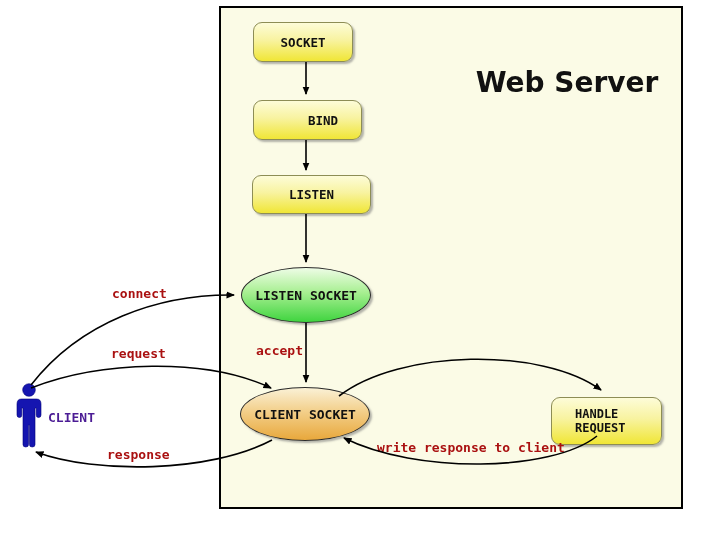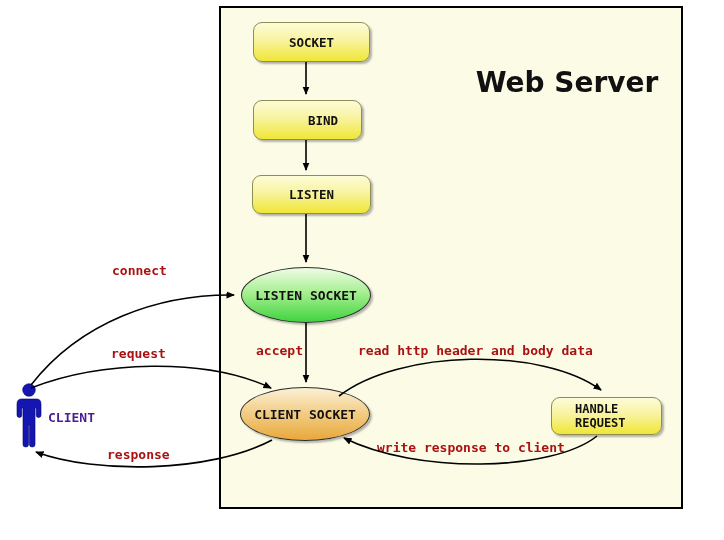--- a/index.html
+++ b/index.html
@@ -42,51 +42,50 @@
   svg.overlay{position:absolute;left:0;top:0;pointer-events:none;}
 </style>
 </head>
 <body>
 
 <div class="stage">
 
   <div class="server-box"></div>
   <div class="diagram-title">Web Server</div>
 
-  <div class="pbox" style="left:253px;top:22px;width:117px;height:40px;text-align:center;">
+  <div class="pbox" style="left:253px;top:22px;width:100px;height:40px;text-align:center;">
     <span>SOCKET</span>
   </div>
   <div class="pbox" style="left:253px;top:100px;width:109px;height:40px;padding-left:31px;">
     <span>BIND</span>
   </div>
   <div class="pbox" style="left:252px;top:175px;width:119px;height:39px;">
     <span>LISTEN</span>
   </div>
-  <div class="pbox" style="left:551px;top:397px;width:111px;height:38px;font-size:12px;padding-left:23px;">
+  <div class="pbox" style="left:551px;top:397px;width:111px;height:48px;font-size:12px;padding-left:23px;">
     <span>HANDLE REQUEST</span>
   </div>
 
   <div class="ellipse green" style="left:241px;top:267px;width:130px;height:56px;">
     <span>LISTEN SOCKET</span>
   </div>
   <div class="ellipse orange" style="left:240px;top:387px;width:130px;height:54px;">
     <span>CLIENT SOCKET</span>
   </div>
 
   <svg class="actor-icon" width="30" height="66" viewBox="0 0 30 66">
     <circle cx="14" cy="7" r="6.3" fill="#1515b0" stroke="#00007a" stroke-width="0.6"></circle>
     <path d="M6.5 16 h15 q4.5 0 4.5 5 v11 q0 2.5 -2.5 2.5 q-2.3 0 -2.3 -2.5 v-7 h-1.2 v36.5 q0 2.5 -2.8 2.5 q-2.7 0 -2.7 -2.5 V42 h-1 v19.5 q0 2.5 -2.7 2.5 q-2.8 0 -2.8 -2.5 V25 h-1.2 v7 q0 2.5 -2.3 2.5 q-2.5 0 -2.5 -2.5 V21 q0 -5 4.5 -5 z" fill="#1515b0" stroke="#00007a" stroke-width="0.6"></path>
   </svg>
   <div class="actor-label">CLIENT</div>
 
-  <div class="edge-label" style="left:112px;top:263px;">connect</div>
+  <div class="edge-label" style="left:112px;top:286px;">connect</div>
   <div class="edge-label" style="left:111px;top:346px;">request</div>
   <div class="edge-label" style="left:107px;top:447px;">response</div>
   <div class="edge-label" style="left:256px;top:343px;">accept</div>
-  <div class="edge-label" style="left:358px;top:343px;">read http header and body data</div>
   <div class="edge-label" style="left:377px;top:440px;">write response to client</div>
 
   <svg class="overlay" width="724" height="540" viewBox="0 0 724 540">
     <defs>
       <marker id="arrow" markerWidth="9" markerHeight="8" refX="7.5" refY="3.5" orient="auto" markerUnits="userSpaceOnUse">
         <path d="M0,0 L8.5,3.5 L0,7 z" fill="#000"></path>
       </marker>
     </defs>
     <g stroke="#000" stroke-width="1.6" fill="none">
       <path d="M306 62 L306 94" marker-end="url(#arrow)"></path>

